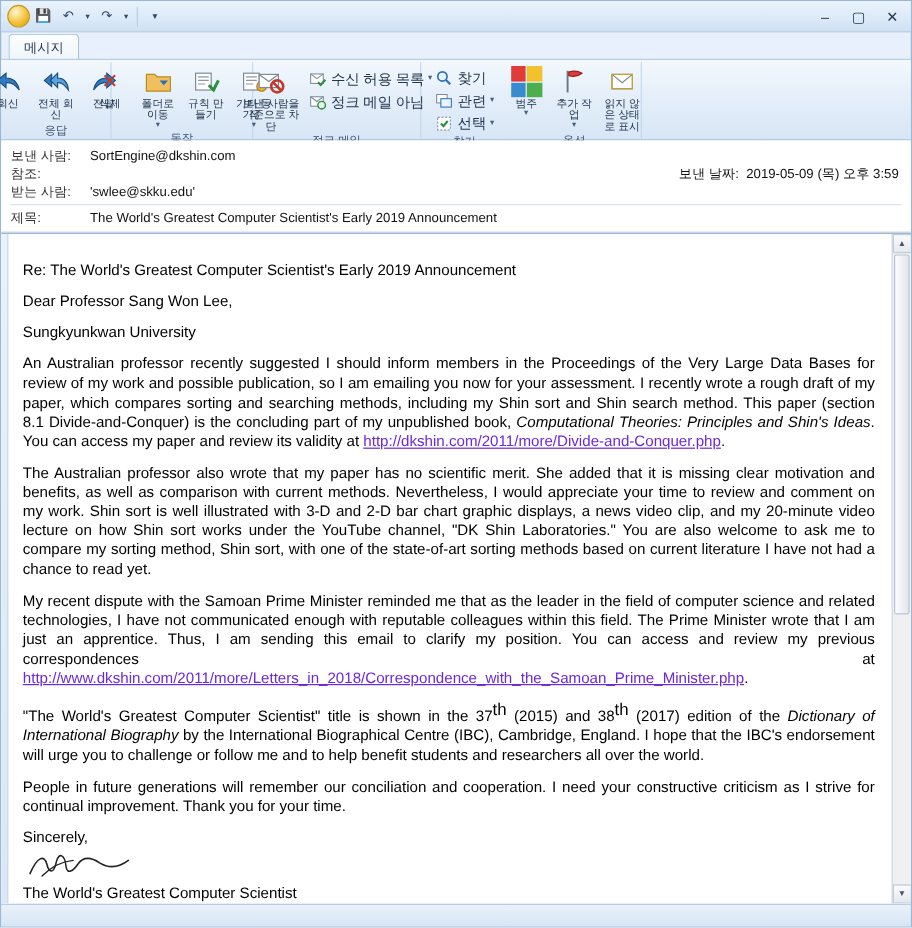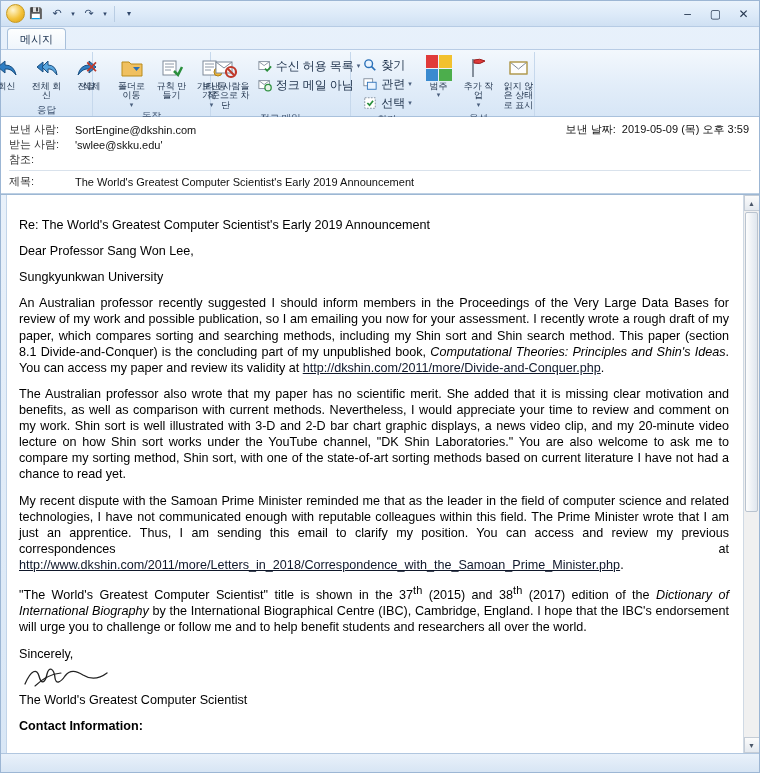--- a/index.html
+++ b/index.html
@@ -135,21 +135,21 @@
     background: #ffffff;
     border-bottom: 1px solid #bccfe3;
     padding: 5px 8px 4px 8px;
     font-size: 11px; color: #111;
     position: relative;
   }
   .hrow { display: flex; align-items: center; min-height: 15px; }
   .hlabel { color: #333; width: 66px; flex: 0 0 66px; }
   .hvalue { color: #111; }
   .sent-date {
-    position: absolute; right: 10px; top: 5px;
+    position: absolute; right: 10px; top: 20px;
     font-size: 11px; color: #111;
   }
   .hsep { border-top: 1px solid #d9e2ec; margin: 3px 0 3px 0; }
   
   .bodywrap {
     flex: 1;
     background: #ffffff;
     border-top: 1px solid #9db7d3;
     display: flex;
     overflow: hidden;
@@ -160,24 +160,24 @@
     padding: 10px 14px 10px 12px;
     font-family: Liberation Sans, sans-serif;
     font-size: 12.6px;
     color: #000;
     line-height: 1.28;
     overflow: hidden;
     margin-top: 12px;
   }
   .bodyinner p { margin: 0 0 10px 0; text-align: justify; }
   .tight { margin-bottom: 2px !important; }
-  a.link { color: #0f172a; text-decoration: underline; }
+  a.link { color: #6d28d9; text-decoration: underline; }
   .sig-name { margin: 0; }
   .contact-h { font-weight: bold; margin: 0; }
-  sup { font-size: 11px; vertical-align: super; }
+  sup { font-size: 14px; vertical-align: super; }
   .sig-img { height: 26px; margin: 2px 0 2px 2px; }
   
   .vscroll {
     width: 16px;
     background: #f0f0f0;
     border-left: 1px solid #cfd9e4;
     display: flex; flex-direction: column;
     align-items: center;
   }
   .vscroll .arrow {
@@ -422,26 +422,26 @@
   <div class="msg-header">
     <div class="sent-date">
       <span>보낸 날짜:</span>
       &nbsp;<span>2019-05-09 (목) 오후 3:59</span>
     </div>
     <div class="hrow">
       <span class="hlabel">보낸 사람:</span>
       <span class="hvalue">SortEngine@dkshin.com</span>
     </div>
     <div class="hrow">
+      <span class="hlabel">참조:</span>
+      <span class="hvalue"></span>
+    </div>
+    <div class="hrow">
       <span class="hlabel">받는 사람:</span>
       <span class="hvalue">'swlee@skku.edu'</span>
-    </div>
-    <div class="hrow">
-      <span class="hlabel">참조:</span>
-      <span class="hvalue"></span>
     </div>
     <div class="hsep"></div>
     <div class="hrow">
       <span class="hlabel">제목:</span>
       <span class="hvalue">The World's Greatest Computer Scientist's Early 2019 Announcement</span>
     </div>
   </div>
 
   <div class="bodywrap">
     <div class="left-strip"></div>
@@ -460,20 +460,21 @@
       <p>The Australian professor also wrote that my paper has no scientific merit. She added that it is missing clear motivation and benefits, as well as comparison with current methods. Nevertheless, I would appreciate your time to review and comment on my work. Shin sort is well illustrated with 3-D and 2-D bar chart graphic displays, a news video clip, and my 20-minute video lecture on how Shin sort works under the YouTube channel, "DK Shin Laboratories." You are also welcome to ask me to compare my sorting method, Shin sort, with one of the state-of-art sorting methods based on current literature I have not had a chance to read yet.</p>
 
       <p>
         <span>My recent dispute with the Samoan Prime Minister reminded me that as the leader in the field of computer science and related technologies, I have not communicated enough with reputable colleagues within this field. The Prime Minister wrote that I am just an apprentice. Thus, I am sending this email to clarify my position. You can access and review my previous correspondences at </span><a class="link" href="#">http://www.dkshin.com/2011/more/Letters_in_2018/Correspondence_with_the_Samoan_Prime_Minister.php</a><span>.</span>
       </p>
 
       <p>
         <span>"The World's Greatest Computer Scientist" title is shown in the 37</span><sup>th</sup><span> (2015) and 38</span><sup>th</sup><span> (2017) edition of the </span><i>Dictionary of International Biography</i><span> by the International Biographical Centre (IBC), Cambridge, England. I hope that the IBC's endorsement will urge you to challenge or follow me and to help benefit students and researchers all over the world.</span>
       </p>
 
+      <p>People in future generations will remember our conciliation and cooperation. I need your constructive criticism as I strive for continual improvement. Thank you for your time.</p>
 
       <p class="tight">Sincerely,</p>
 
       <div class="sig-img">
         <svg width="90" height="26" viewBox="0 0 90 26">
           <path d="M4 20 C10 6, 16 4, 18 12 C20 20, 24 20, 26 10 C28 2, 33 4, 34 14 C35 21, 40 18, 44 12 C49 5, 56 7, 62 11 C70 16, 78 15, 86 9" fill="none" stroke="#222" stroke-width="1.3" stroke-linecap="round"></path>
           <path d="M14 22 C22 14, 30 10, 40 9" fill="none" stroke="#222" stroke-width="1.1" stroke-linecap="round"></path>
         </svg>
       </div>
 

